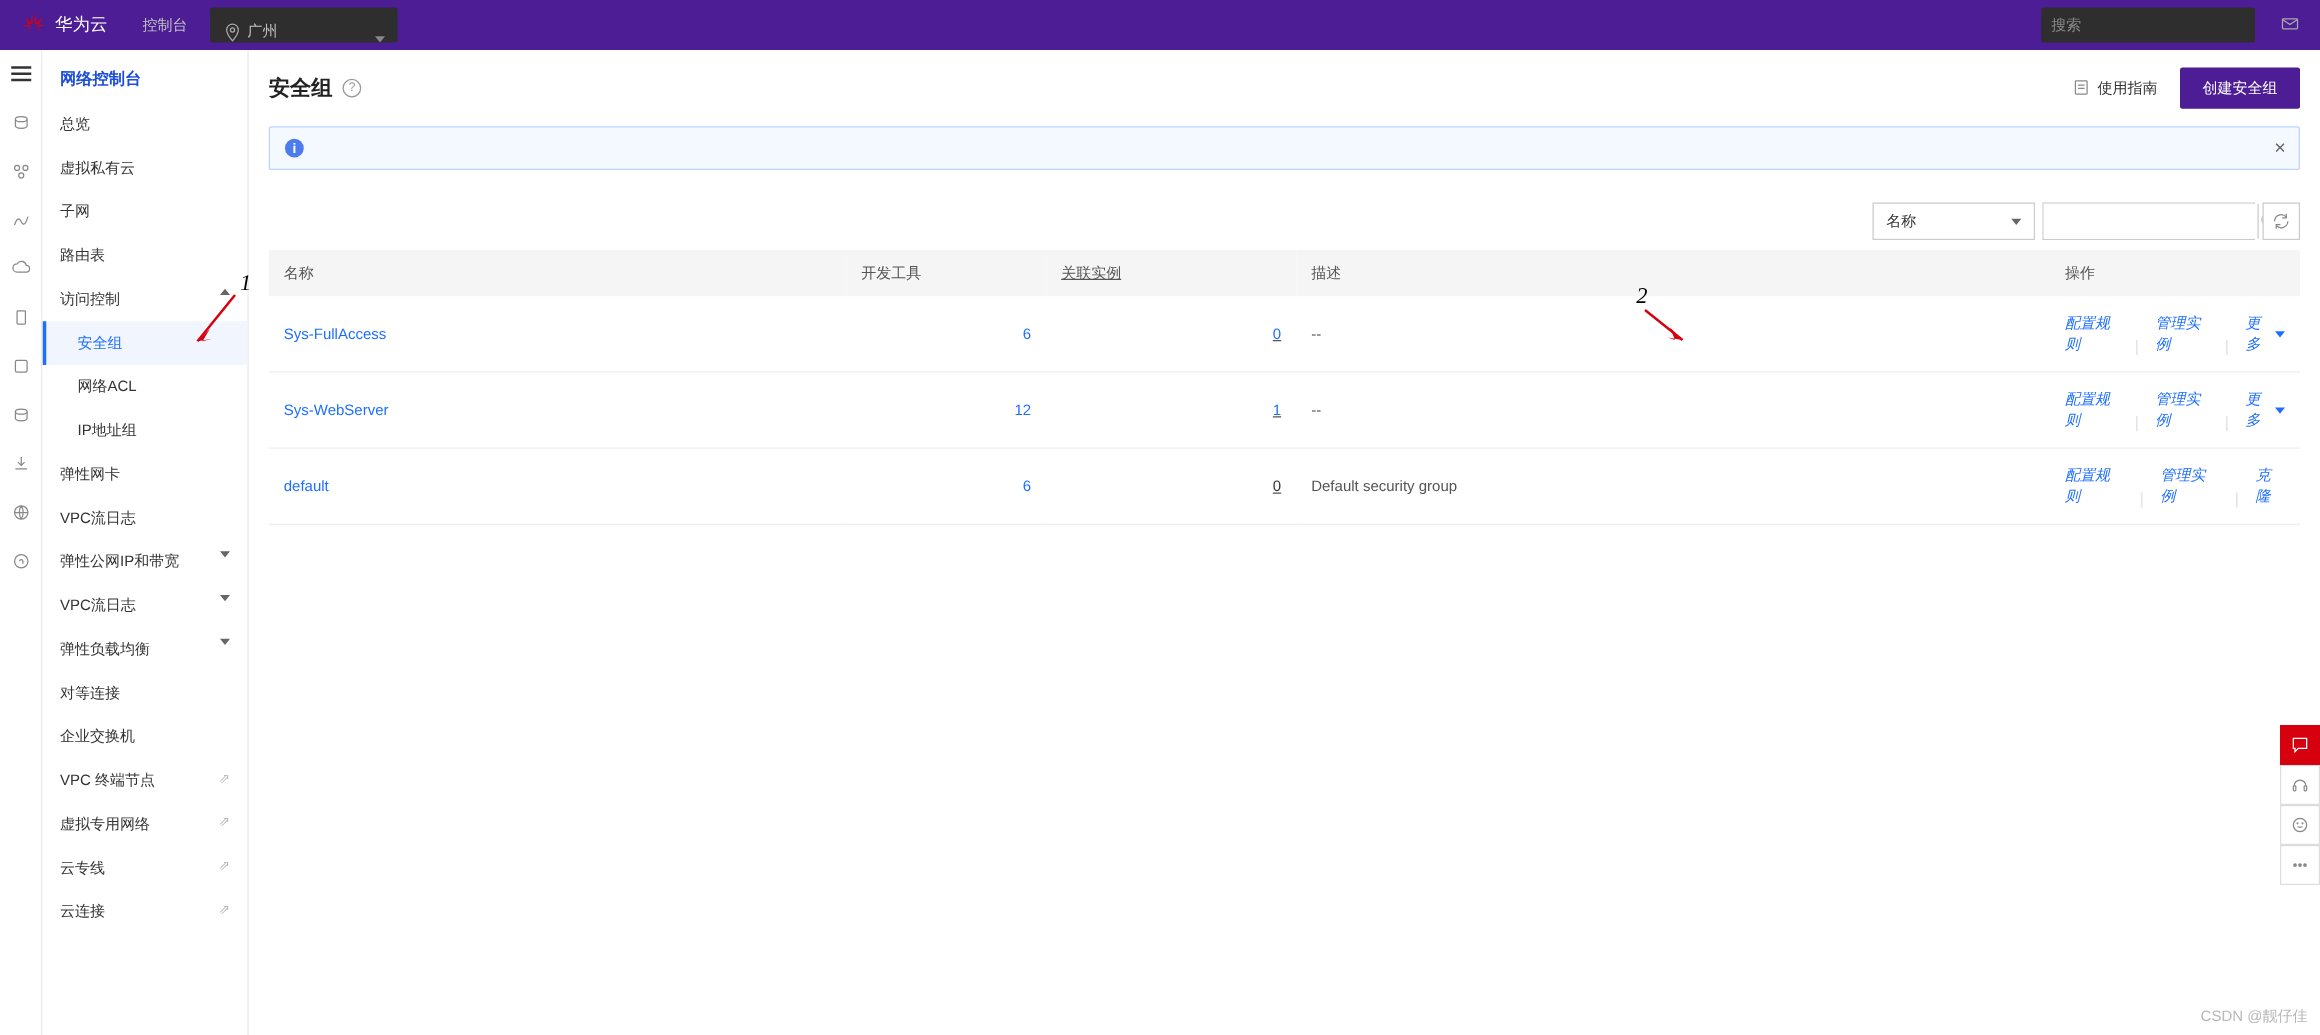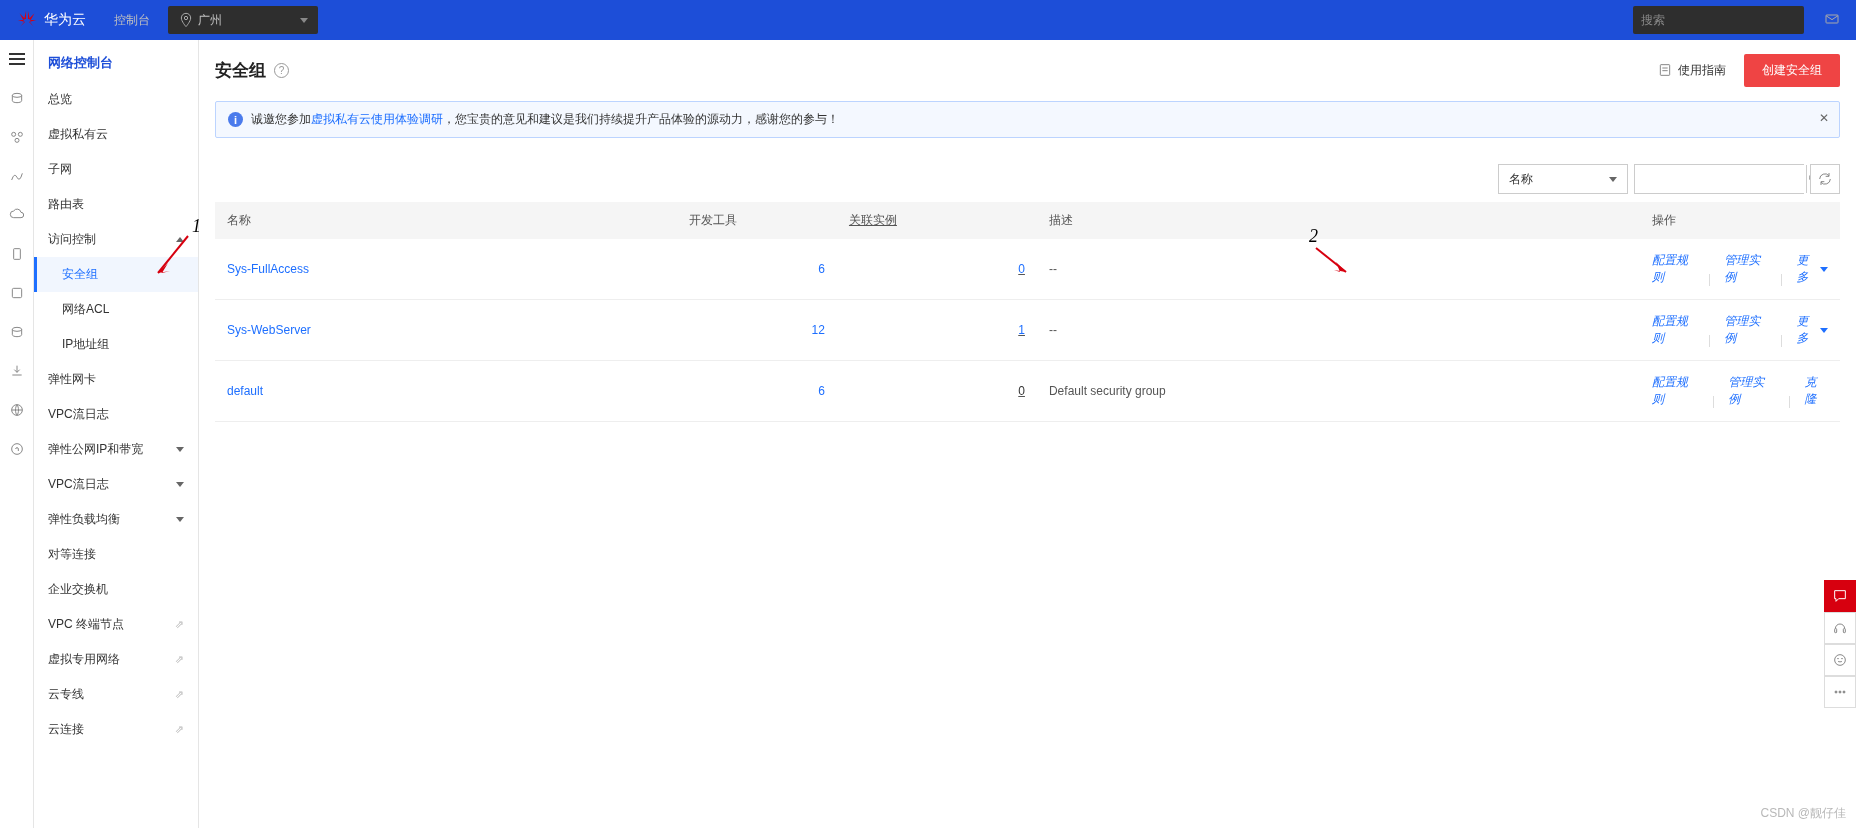--- a/index.html
+++ b/index.html
@@ -1,62 +1,62 @@
 <!DOCTYPE html>
 <html><head>
   <meta charset="utf-8">
   <style>
     * { box-sizing: border-box; margin: 0; padding: 0; }
     body { font-family: "Microsoft YaHei", Arial, sans-serif; font-size: 12px; color: #333; background: #fff; }
     
     
-    .topbar { background: #1d4ed8; height: 40px; display: flex; align-items: center; padding: 0 16px; color: #c0c0c0; }
+    .topbar { background: #4c1d95; height: 40px; display: flex; align-items: center; padding: 0 16px; color: #c0c0c0; }
     .logo { display: flex; align-items: center; gap: 6px; margin-right: 14px; }
     .logo-mark { width: 22px; height: 22px; }
     .logo-text { color: #fff; font-size: 14px; }
     .console-link { padding: 0 14px; cursor: pointer; }
-    .region-picker { display: flex; align-items: center; background: #2e2e2e; height: 28px; padding: 0 10px; border-radius: 2px; margin-left: 4px; width: 150px; cursor: pointer; justify-content: space-between; }
+    .region-picker { display: flex; align-items: flex-end; background: #2e2e2e; height: 28px; padding: 0 10px; border-radius: 2px; margin-left: 4px; width: 150px; cursor: pointer; justify-content: space-between; }
     .region-picker .loc { display: flex; align-items: center; gap: 4px; }
     .region-picker .caret { border-left: 4px solid transparent; border-right: 4px solid transparent; border-top: 5px solid #888; }
     .topbar-spacer { flex: 1; }
     .search-box { display: flex; align-items: center; background: #2e2e2e; height: 28px; padding: 0 8px; border-radius: 2px; width: 171px; }
     .search-box input { background: transparent; border: none; outline: none; color: #ccc; flex: 1; font-size: 12px; }
     .search-box input::placeholder { color: #888; }
     .topnav { display: flex; align-items: center; gap: 20px; margin-left: 22px; }
     .topnav a { color: #c0c0c0; cursor: pointer; white-space: nowrap; }
     .mail-icon { margin-left: 20px; cursor: pointer; }
     
     
     .shell { display: flex; height: calc(100vh - 40px); min-height: 700px; }
     .icon-rail { width: 34px; background: #fff; border-right: 1px solid #e5e5e5; display: flex; flex-direction: column; align-items: center; padding-top: 10px; gap: 21px; }
     .icon-rail .rail-icon { width: 18px; height: 18px; cursor: pointer; display:flex; align-items:center; justify-content:center; }
     .hamburger { display: flex; flex-direction: column; gap: 3px; }
     .hamburger span { width: 16px; height: 2px; background: #333; }
     
     .sidebar { width: 165px; background: #fff; border-right: 1px solid #e5e5e5; overflow-y: auto; }
     .sidebar-title { padding: 14px 14px 10px; font-weight: 600; color: #1d4ed8; font-size: 13px; }
-    .side-item { position: relative; display: flex; align-items: center; justify-content: space-between; padding: 9px 14px; cursor: pointer; color: #333; }
+    .side-item { position: relative; display: flex; justify-content: space-between; padding: 9px 14px; cursor: pointer; color: #333; }
     .side-item.section-head { color: #333; }
     .side-sub { padding-left: 28px; }
     .side-item.selected { background: #f1f6fe; color: #1e6fff; }
     .side-item.selected::before { content:""; position:absolute; left:0; top:0; bottom:0; width:3px; background:#1e6fff; }
     .chev { width: 0; height: 0; border-left: 4px solid transparent; border-right: 4px solid transparent; }
     .chev.up { border-bottom: 5px solid #666; }
     .chev.down { border-top: 5px solid #666; }
     .ext-icon { color: #bbb; font-size: 11px; }
     
     
     .main { flex: 1; background: #fff; padding: 14px 16px 0; position: relative; overflow: hidden;}
     .page-head { display: flex; align-items: center; justify-content: space-between; margin-bottom: 14px; }
     .page-head-left { display: flex; align-items: center; gap: 8px; }
     .page-title { font-size: 17px; font-weight: 600; color: #222; }
     .help-mark { width: 15px; height: 15px; border: 1px solid #999; border-radius: 50%; display: inline-flex; align-items: center; justify-content: center; font-size: 10px; color: #999; }
     .page-head-right { display: flex; align-items: center; gap: 18px; }
     .guide-link { display: flex; align-items: flex-start; gap: 5px; color: #333; cursor:pointer;}
-    .primary-btn { background: #ef4444; color: #fff; border: none; padding: 8px 18px; border-radius: 2px; cursor: pointer; font-size: 12px; }
+    .primary-btn { background: #4c1d95; color: #fff; border: none; padding: 8px 18px; border-radius: 2px; cursor: pointer; font-size: 12px; }
     
     .notice { border: 1px solid #bcd4ff; background: #f4f8ff; border-radius: 2px; padding: 9px 12px; display: flex; align-items: center; gap: 8px; margin-bottom: 26px; position: relative; }
     .notice-info { width: 15px; height: 15px; border-radius: 50%; background: #4b7bec; color: #fff; display: inline-flex; align-items: center; justify-content: center; font-size: 11px; font-weight:bold; }
     .notice a { color: #1e6fff; cursor: pointer; }
     .notice-close { position: absolute; right: 10px; top: 9px; cursor: pointer; color: #666; }
     
     .toolbar { display: flex; justify-content: flex-end; align-items: center; gap: 6px; margin-bottom: 8px; }
     .dropdown { width: 130px; height: 30px; border: 1px solid #ccc; display: flex; align-items: center; justify-content: space-between; padding: 0 10px; cursor: pointer; }
     .text-input-wrap { display: flex; height: 30px; border: 1px solid #ccc; width: 170px; }
     .text-input-wrap input { flex:1; border:none; outline:none; padding:0 8px; font-size:12px; }
@@ -290,23 +290,20 @@
               <line x1="8" y1="13" x2="16" y2="13"></line>
             </svg>
           <span>使用指南</span>
         </span>
         <button class="primary-btn">创建安全组</button>
       </div>
     </div>
 
     <div class="notice">
       <span class="notice-info">i</span>
-      <span>
-        <span>诚邀您参加</span><a>虚拟私有云使用体验调研</a><span>，您宝贵的意见和建议是我们持续提升产品体验的源动力，感谢您的参与！</span>
-      </span>
       <span class="notice-close">✕</span>
     </div>
 
     <div class="toolbar">
       <div class="dropdown">
         <span>名称</span>
         <span class="chev down"></span>
       </div>
       <div class="text-input-wrap">
         <input style="">

